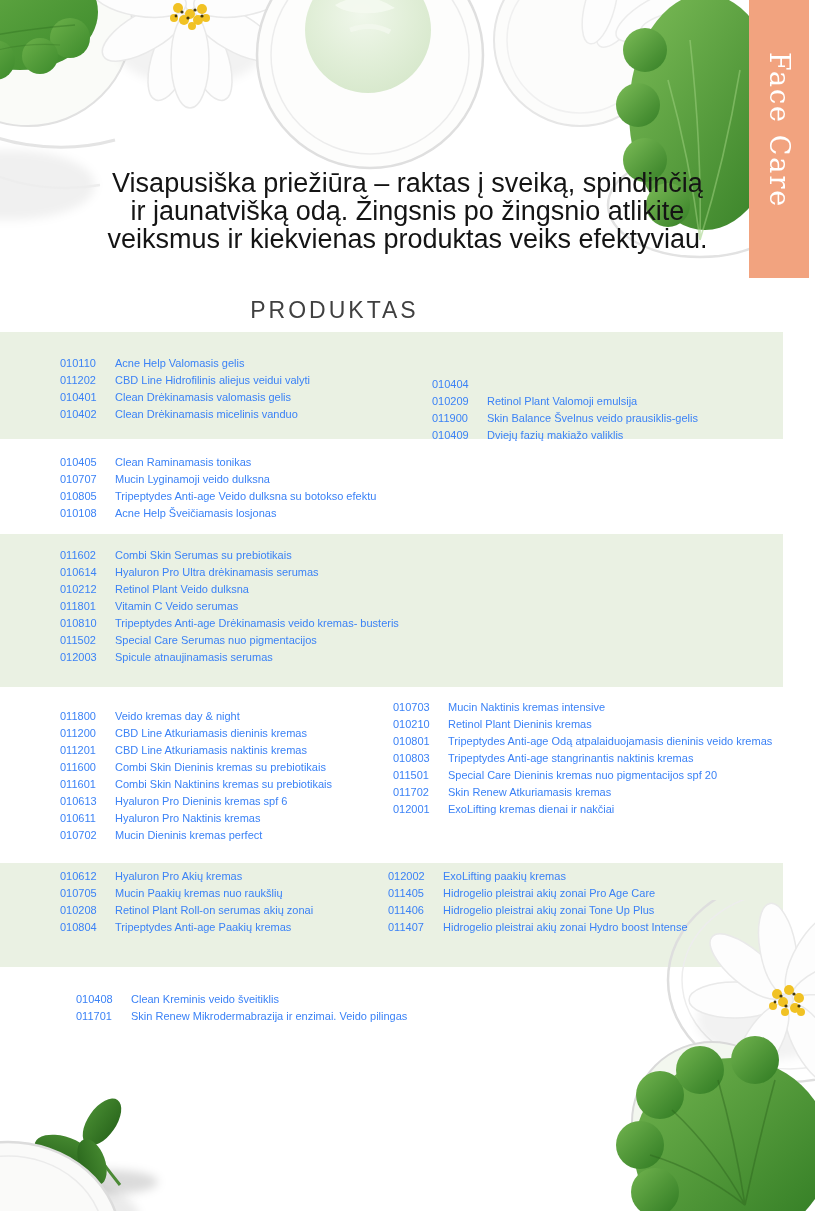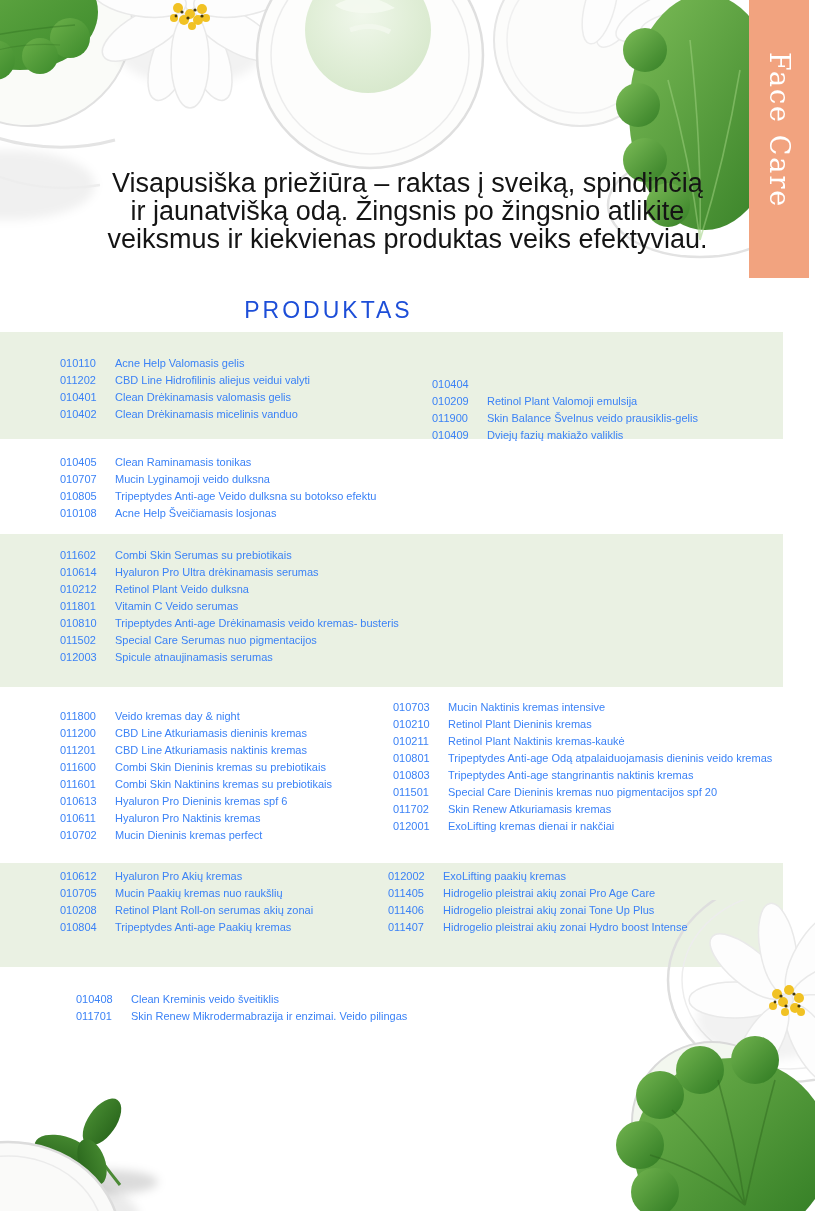--- a/index.html
+++ b/index.html
@@ -20,22 +20,22 @@
   
   .facecare-tab{position:absolute;left:749px;top:0;width:60px;height:278px;background:#F2A37F;z-index:4;}
   .facecare-tab .label{position:absolute;top:52px;left:50%;transform:translateX(-50%);
         writing-mode:vertical-rl;color:#ffffff;font-family:"DejaVu Serif",serif;
         font-size:27px;letter-spacing:2px;white-space:nowrap;}
 
   
   .intro{position:absolute;top:169px;left:0;width:815px;text-align:center;
          font-size:27px;line-height:28px;color:#141414;z-index:3;}
   .intro span{display:block;}
-  .heading{position:absolute;top:297px;left:0;width:657px;text-align:center;
-           font-size:23px;letter-spacing:3px;color:#1d4ed8;z-index:3;}
+  .heading{position:absolute;top:297px;left:6px;width:657px;text-align:center;
+           font-size:23px;letter-spacing:3px;color:#404040;z-index:3;}
 
   
   .col{position:absolute;z-index:3;font-size:11px;line-height:17px;color:#3b82f6;}
   .row{display:flex;}
   .code{flex:0 0 55px;}
   .nm{flex:1;}
 
   .s0c0{left:60px;top:355px;width:330px;}
   .s0c1{left:393px;top:376px;width:420px;margin-left:39px;}
   .s1c0{left:60px;top:454px;width:720px;}
@@ -357,24 +357,20 @@
   <div class="col s3c1">
       <div class="row">
         <span class="code">010703</span>
         <span class="nm">Mucin Naktinis kremas intensive</span>
       </div>
       <div class="row">
         <span class="code">010210</span>
         <span class="nm">Retinol Plant Dieninis kremas</span>
       </div>
       <div class="row">
-        <span class="code">010211</span>
-        <span class="nm">Retinol Plant Naktinis kremas-kaukė</span>
-      </div>
-      <div class="row">
         <span class="code">010801</span>
         <span class="nm">Tripeptydes Anti-age Odą atpalaiduojamasis dieninis veido kremas</span>
       </div>
       <div class="row">
         <span class="code">010803</span>
         <span class="nm">Tripeptydes Anti-age stangrinantis naktinis kremas</span>
       </div>
       <div class="row">
         <span class="code">011501</span>
         <span class="nm">Special Care Dieninis kremas nuo pigmentacijos spf 20</span>

